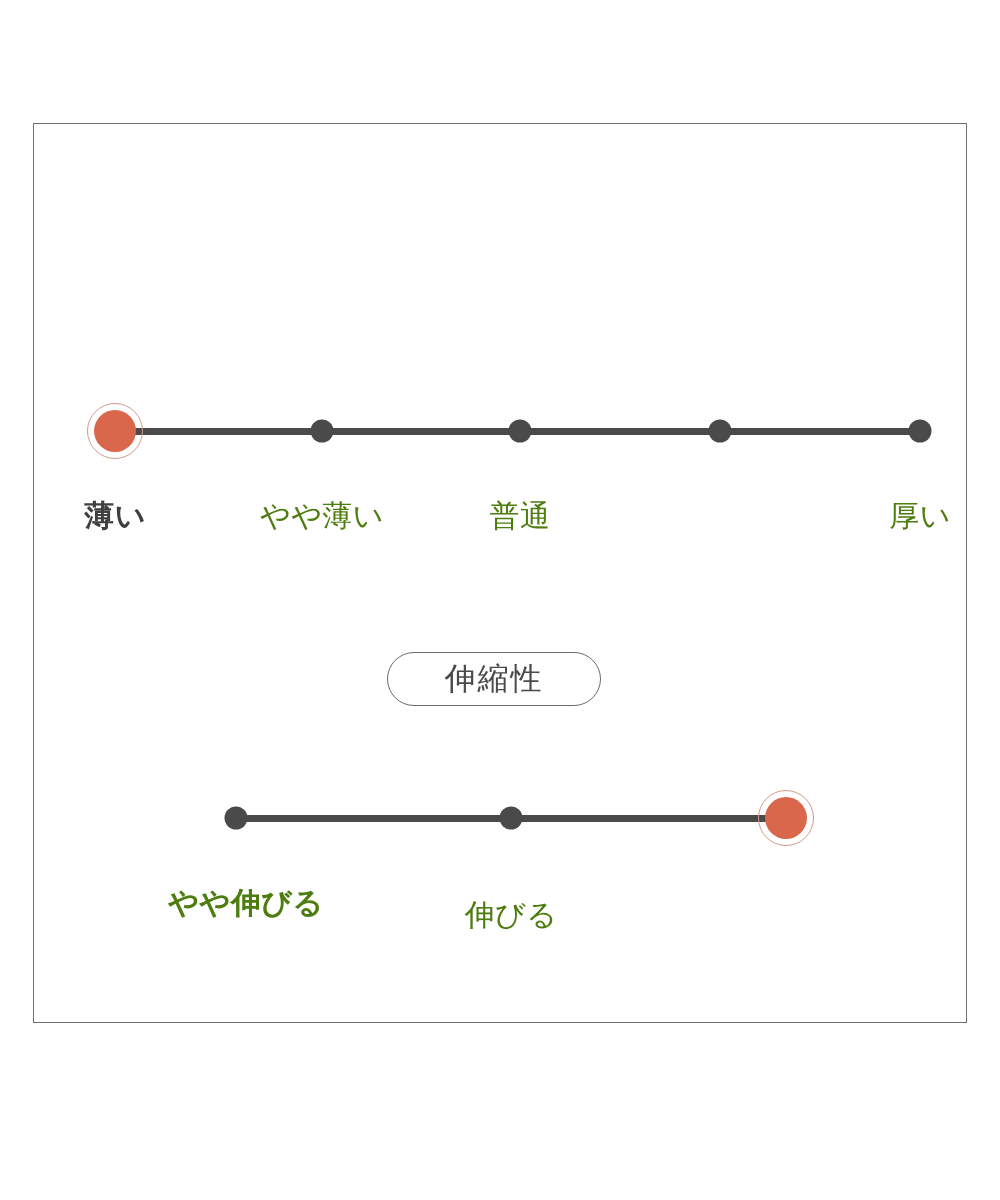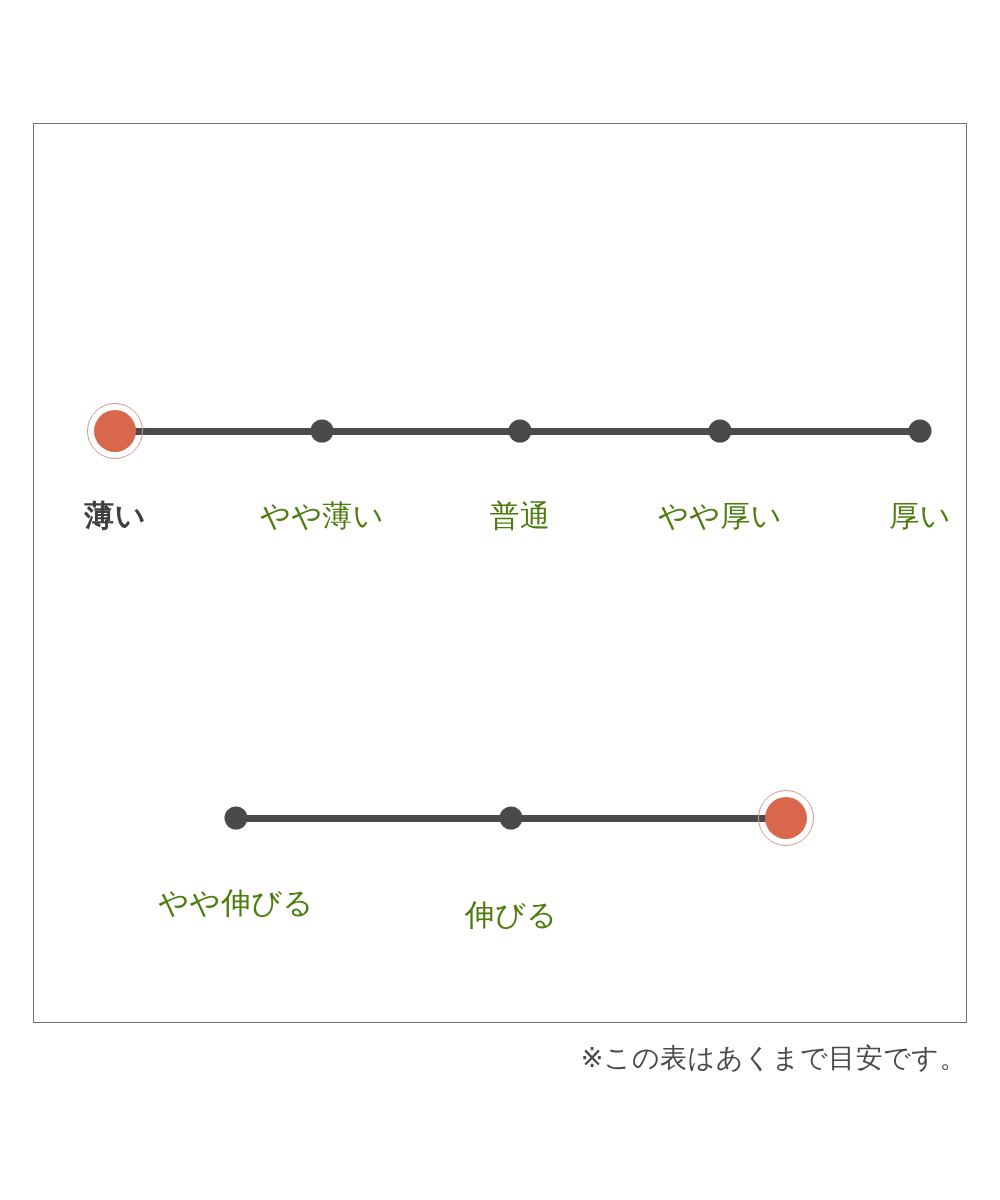--- a/index.html
+++ b/index.html
@@ -147,46 +147,47 @@
       <span class="node-label" style="left: 272px; top: 68px;">やや薄い</span>
 
       <div class="node" style="left: 470px; top: 3px;">
         <span class="node-dot plain"></span>
       </div>
       <span class="node-label" style="left: 470px; top: 68px;">普通</span>
 
       <div class="node" style="left: 670px; top: 3px;">
         <span class="node-dot plain"></span>
       </div>
-      <span class="node-label" style="left: 670px; top: 68px;">やや厚い</span>
 
       <div class="node" style="left: 870px; top: 3px;">
         <span class="node-dot plain"></span>
       </div>
       <span class="node-label" style="left: 870px; top: 68px;">厚い</span>
     </div>
 
+    <div class="pill" style="left: 353px; top: 528px; width: 214px;">
+      <span class="pill-label">伸縮性</span>
+    </div>
 
     <div class="scale" style="left: 0px; top: 691px; width: 934px; height: 120px;">
 
       <div class="scale-track" style="left: 202px; width: 550px;"></div>
 
       <div class="node" style="left: 202px; top: 3px;">
         <span class="node-dot plain"></span>
       </div>
-      <span class="node-label" style="left: 202px; top: 68px;">やや伸びる</span>
+      <span class="node-label" style="left: 212px; top: 68px; font-weight: bold;">やや伸びる</span>
 
       <div class="node" style="left: 477px; top: 3px;">
         <span class="node-dot plain"></span>
       </div>
       <span class="node-label" style="left: 477px; top: 80px; font-family: Liberation Serif, serif;">伸びる</span>
 
       <div class="node" style="left: 752px; top: 3px;">
         <span class="node-ring"></span>
         <span class="node-dot active"></span>
       </div>
     </div>
 
   </div>
 
-  <div class="footnote">※この表はあくまで目安です。</div>
 
 </div>
 
 </body></html>

